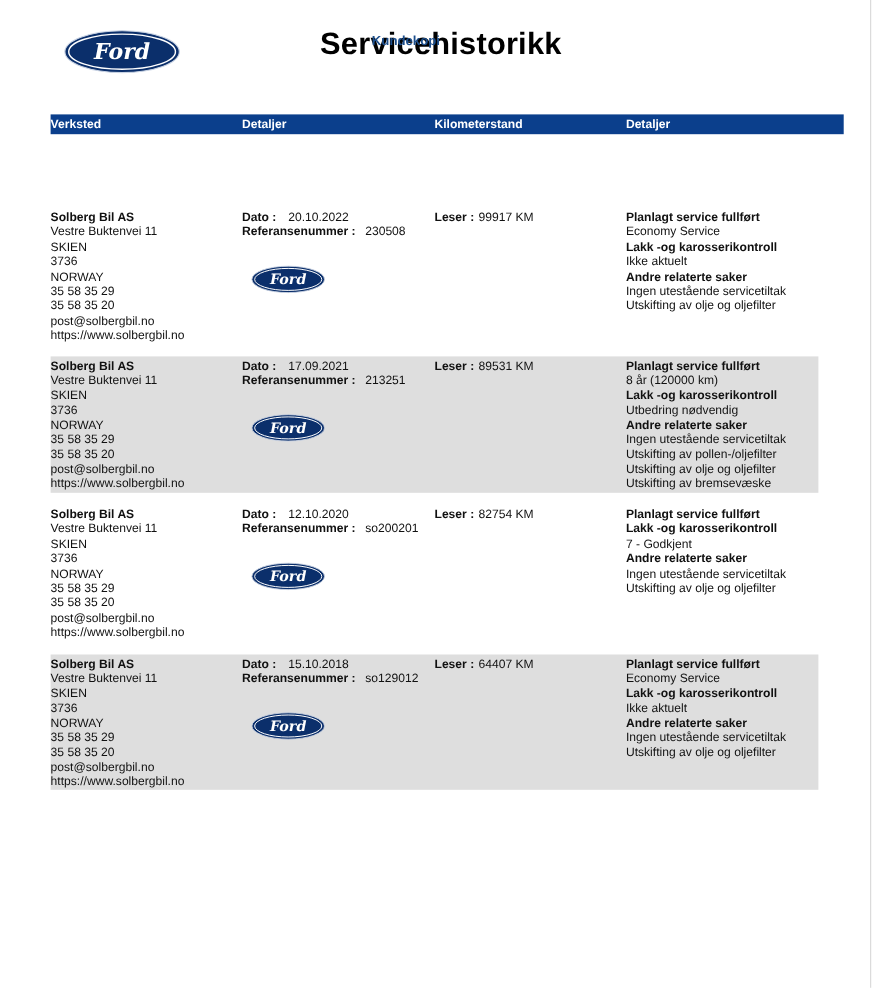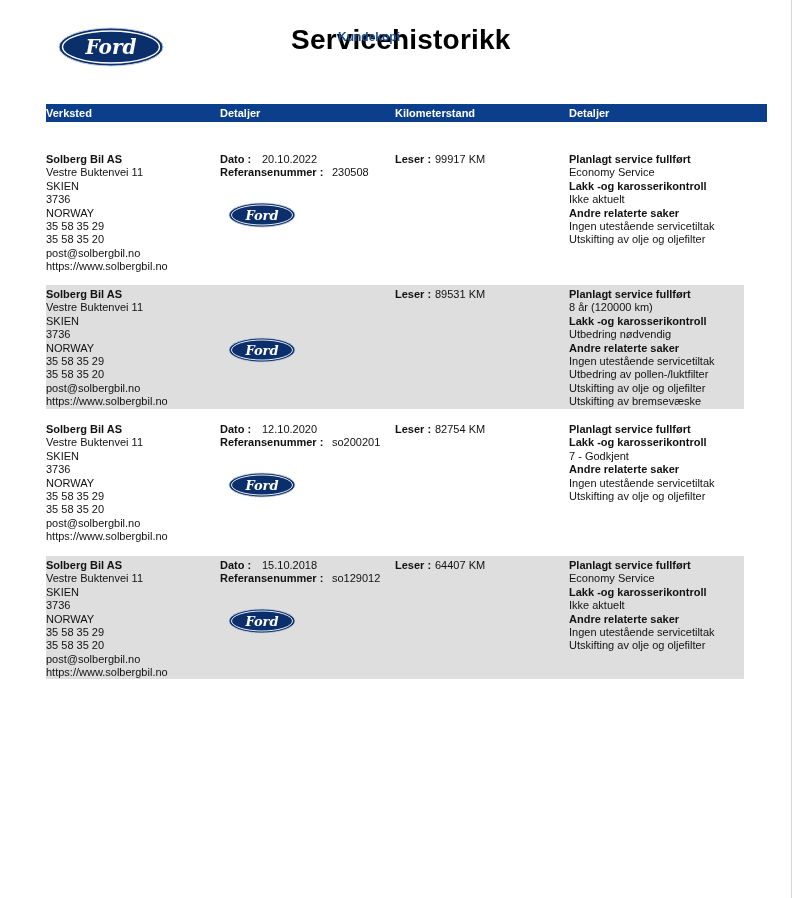--- a/index.html
+++ b/index.html
@@ -77,20 +77,21 @@
       position: absolute;
       top: 3px;
       white-space: nowrap;
     }
     .row {
       position: absolute;
       left: 46px;
       width: 698px;
       font-size: 11px;
       line-height: 13.4px;
+      margin-top: 39px;
     }
     .row.shaded {
       background: #dedede;
     }
     .col {
       position: absolute;
       top: 3px;
       white-space: nowrap;
     }
     .col-workshop { left: 0; }
@@ -179,36 +180,40 @@
       <span class="line bold">Solberg Bil AS</span>
       <span class="line">Vestre Buktenvei 11</span>
       <span class="line">SKIEN</span>
       <span class="line">3736</span>
       <span class="line">NORWAY</span>
       <span class="line">35 58 35 29</span>
       <span class="line">35 58 35 20</span>
       <span class="line">post@solbergbil.no</span>
       <span class="line">https://www.solbergbil.no</span>
     </div>
+    <div class="col col-details kv">
+      <span class="line"><span class="label dato-label">Dato :</span><span class="value">17.09.2021</span></span>
+      <span class="line"><span class="label ref-label">Referansenummer :</span><span class="value">213251</span></span>
+    </div>
     <svg class="ford-logo row-logo" viewBox="0 0 68 26" style="top: 52px;">
       <ellipse cx="34" cy="13" rx="33" ry="12" fill="#0b2f6b" stroke="#c9d3e3" stroke-width="0.8"></ellipse>
       <ellipse cx="34" cy="13" rx="30.5" ry="10" fill="none" stroke="#ffffff" stroke-width="0.9"></ellipse>
       <text x="34" y="17.5" text-anchor="middle" font-family="DejaVu Serif, serif" font-style="italic" font-weight="bold" font-size="13" fill="#ffffff">Ford</text>
     </svg>
     <div class="col col-km kv">
       <span class="line"><span class="label leser-label">Leser :</span><span class="value">89531 KM</span></span>
     </div>
     <div class="col col-service">
         <span class="line bold">Planlagt service fullført</span>
         <span class="line">8 år (120000 km)</span>
         <span class="line bold">Lakk -og karosserikontroll</span>
         <span class="line">Utbedring nødvendig</span>
         <span class="line bold">Andre relaterte saker</span>
         <span class="line">Ingen utestående servicetiltak</span>
-        <span class="line">Utbedring av pollen-/luktfilter</span>
+        <span class="line">Utskifting av pollen-/oljefilter</span>
         <span class="line">Utskifting av olje og oljefilter</span>
         <span class="line">Utskifting av bremsevæske</span>
       </div>
   </div>
     <div class="row" style="top: 420px; height: 124px;">
     <div class="col col-workshop">
       <span class="line bold">Solberg Bil AS</span>
       <span class="line">Vestre Buktenvei 11</span>
       <span class="line">SKIEN</span>
       <span class="line">3736</span>

